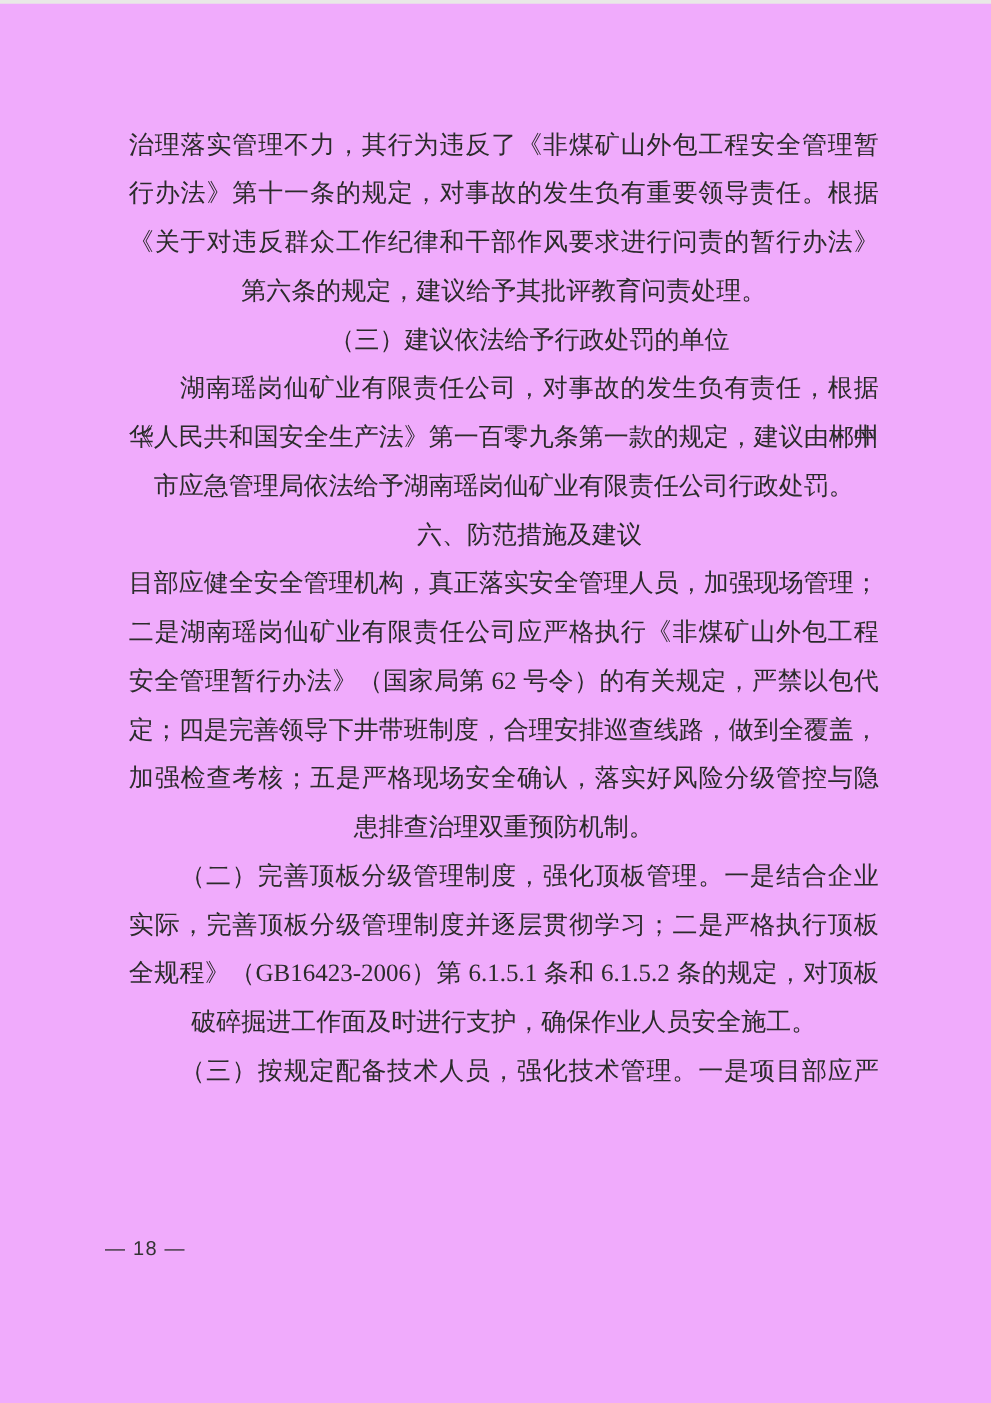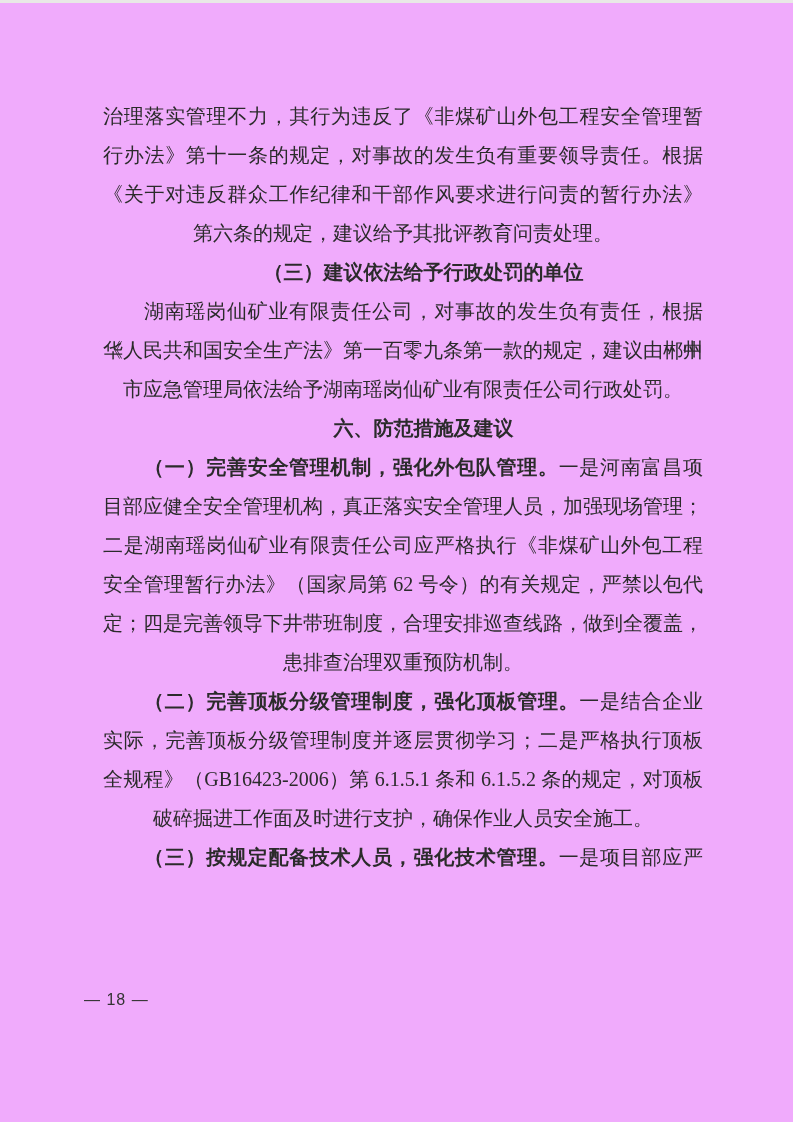--- a/index.html
+++ b/index.html
@@ -41,21 +41,21 @@
   .line.fill {
     white-space: normal;
     text-align: justify;
     text-align-last: justify;
     text-justify: inter-character;
   }
   .line.indent {
     text-indent: 41px;
   }
   .seg-bold {
-    font-weight: 700;
+    font-weight: 400;
     margin-top: 41px;
   }
   .page-number {
     position: absolute;
     left: 84px;
     top: 991px;
     font-size: 16px;
     line-height: 18px;
     color: #333333;
     letter-spacing: 1px;
@@ -72,25 +72,25 @@
 
   <div class="line fill"><span class="seg-regular">治理落实管理不力，其行为违反了《非煤矿山外包工程安全管理暂</span></div>
       <div class="line fill"><span class="seg-regular">行办法》第十一条的规定，对事故的发生负有重要领导责任。根据</span></div>
       <div class="line fill"><span class="seg-regular">《关于对违反群众工作纪律和干部作风要求进行问责的暂行办法》</span></div>
       <div class="line"><span class="seg-regular">第六条的规定，建议给予其批评教育问责处理。</span></div>
       <div class="line indent"><span class="seg-bold">（三）建议依法给予行政处罚的单位</span></div>
       <div class="line fill indent"><span class="seg-regular">湖南瑶岗仙矿业有限责任公司，对事故的发生负有责任，根据《中</span></div>
       <div class="line fill"><span class="seg-regular">华人民共和国安全生产法》第一百零九条第一款的规定，建议由郴州</span></div>
       <div class="line"><span class="seg-regular">市应急管理局依法给予湖南瑶岗仙矿业有限责任公司行政处罚。</span></div>
       <div class="line indent"><span class="seg-bold">六、防范措施及建议</span></div>
-      <div class="line fill indent"><span class="seg-bold">（一）完善安全管理机制，强化外包队管理。</span><span class="seg-regular">一是河南富昌项</span></div>
       <div class="line fill"><span class="seg-regular">目部应健全安全管理机构，真正落实安全管理人员，加强现场管理；</span></div>
       <div class="line fill"><span class="seg-regular">二是湖南瑶岗仙矿业有限责任公司应严格执行《非煤矿山外包工程</span></div>
       <div class="line fill"><span class="seg-regular">安全管理暂行办法》（国家局第 62 号令）的有关规定，严禁以包代</span></div>
       <div class="line fill"><span class="seg-regular">定；四是完善领导下井带班制度，合理安排巡查线路，做到全覆盖，</span></div>
+      <div class="line fill"><span class="seg-regular">加强检查考核；五是严格现场安全确认，落实好风险分级管控与隐</span></div>
       <div class="line"><span class="seg-regular">患排查治理双重预防机制。</span></div>
       <div class="line fill indent"><span class="seg-bold">（二）完善顶板分级管理制度，强化顶板管理。</span><span class="seg-regular">一是结合企业</span></div>
       <div class="line fill"><span class="seg-regular">实际，完善顶板分级管理制度并逐层贯彻学习；二是严格执行顶板</span></div>
       <div class="line fill"><span class="seg-regular">全规程》（GB16423-2006）第 6.1.5.1 条和 6.1.5.2 条的规定，对顶板</span></div>
       <div class="line"><span class="seg-regular">破碎掘进工作面及时进行支护，确保作业人员安全施工。</span></div>
       <div class="line fill indent"><span class="seg-bold">（三）按规定配备技术人员，强化技术管理。</span><span class="seg-regular">一是项目部应严</span></div>
     </div>
 
   <div class="page-number">— 18 —</div>
 </div>

